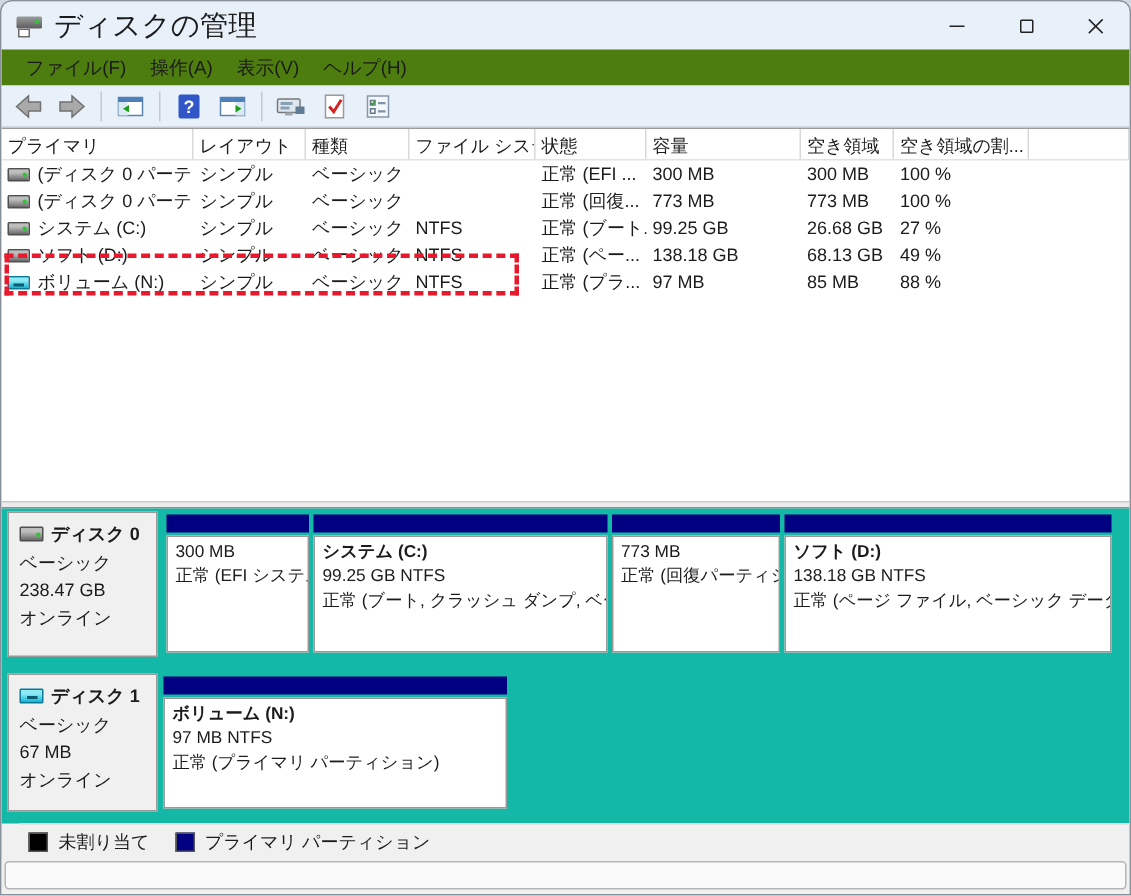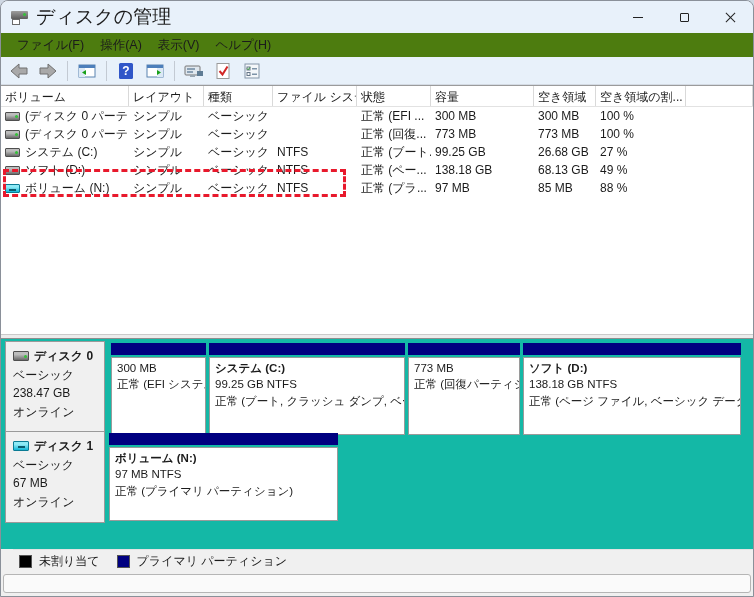--- a/index.html
+++ b/index.html
@@ -59,21 +59,21 @@
   
   .red-box { position:absolute; left:2px; top:168px; width:343px; height:28px;
     border:3px dashed #e8192c; pointer-events:none; z-index:6; }
   
   .splitter { position:absolute; top:333px; left:0; right:0; height:5px;
     background:#ececec; border-top:1px solid #cacaca; border-bottom:1px solid #8e8e8e; }
   
   .diskpane { position:absolute; top:338px; left:0; right:0; height:210px; background:#14b8a6; }
   .disk-row { position:absolute; left:0; right:0; }
   .row-d0 { top:2px; height:97px; }
-  .row-d1 { top:92px; height:92px; }
+  .row-d1 { top:110px; height:92px; }
   .disk-label { position:absolute; left:4px; top:0; bottom:0; width:100px;
     background:#f0f0f0; border:1px solid #9a9a9a; padding:5px 7px;
     font-size:12px; line-height:1.55; color:#1b1b1b; }
   .disk-title { display:flex; align-items:center; gap:5px; font-weight:bold; }
   .disk-icon { width:16px; height:10px; border-radius:1px;
     background:linear-gradient(#bdbdbd 30%,#6a6a6a); border:1px solid #4f4f4f; position:relative; flex:0 0 auto; }
   .disk-icon::after { content:''; position:absolute; right:1px; top:3px; width:3px; height:3px;
     border-radius:50%; background:#35c13a; }
   .disk-icon.cyan { background:linear-gradient(#8feaf6 30%,#12b5d6); border-color:#0a7b94; }
   .disk-icon.cyan::after { background:#0a5b6e; border-radius:0; width:7px; height:2px; top:4px; right:3px; }
@@ -190,21 +190,21 @@
         <path d="M5 7.5 L6.2 8.7 L8 6.3" fill="none" stroke="#2a9a2a"></path>
         <rect x="10" y="7" width="5" height="1.5" fill="#7d93a8"></rect>
         <rect x="5" y="11.5" width="3" height="3" fill="none" stroke="#667788"></rect>
         <rect x="10" y="12.5" width="5" height="1.5" fill="#7d93a8"></rect>
       </svg>
     </div>
   </div>
 
   <div class="listpane">
     <div class="lheader">
-      <div class="hcell">ボリューム</div>
+      <div class="hcell">プライマリ</div>
       <div class="hcell">レイアウト</div>
       <div class="hcell">種類</div>
       <div class="hcell">ファイル システム</div>
       <div class="hcell">状態</div>
       <div class="hcell">容量</div>
       <div class="hcell">空き領域</div>
       <div class="hcell">空き領域の割...</div>
       <div class="hcell"></div>
     </div>
 

